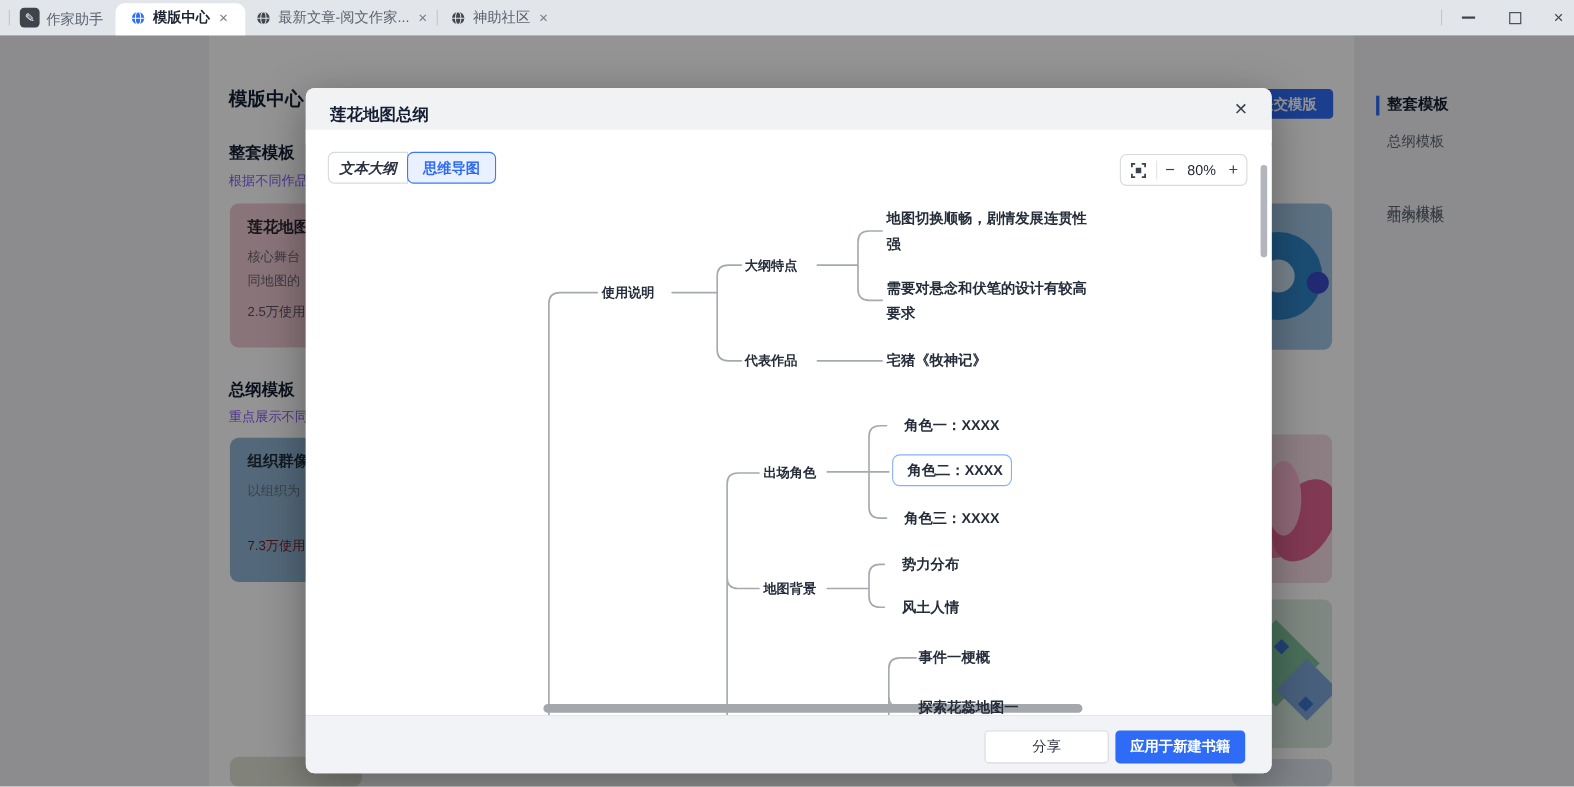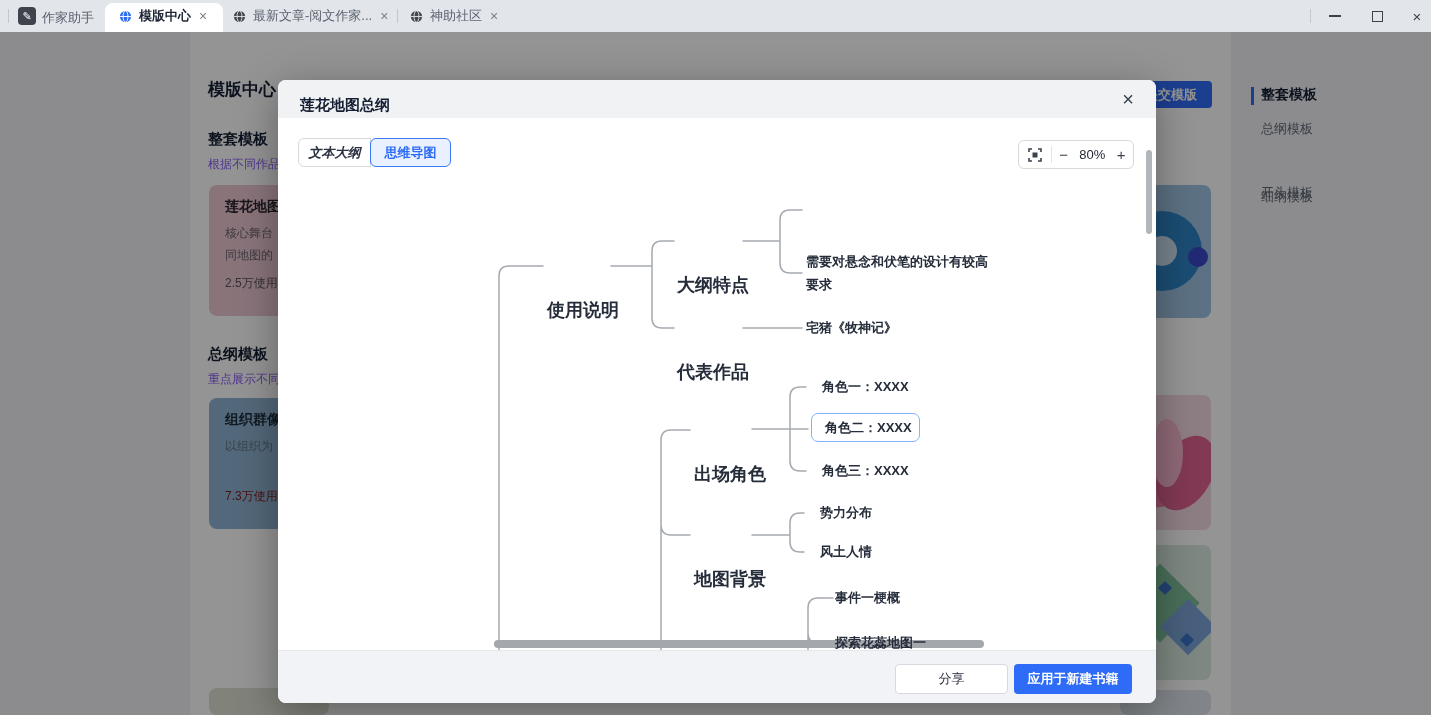--- a/index.html
+++ b/index.html
@@ -50,21 +50,21 @@
 
   
   .overlay { position:absolute; left:0; top:32px; width:1431px; height:683px;
     background:rgba(0,0,0,0.42); z-index:10; }
 
   
   .modal { position:absolute; left:278px; top:80px; width:878px; height:623px;
     background:#fff; border-radius:8px; z-index:20;
     box-shadow:0 10px 40px rgba(0,0,0,0.35); }
   .modal-header { position:absolute; left:0; top:0; width:878px; height:53px;
-    background:#f0f2f4; border-bottom:2px solid #4d7c0f; border-radius:8px 8px 0 0;
+    background:#f0f2f4; border-bottom:4px solid #4d7c0f; border-radius:8px 8px 0 0;
     display:flex; align-items:center; }
   .modal-title { margin-left:22px; font-size:15px; font-weight:700; color:#141f33; }
   .modal-close { position:absolute; right:22px; top:7px; font-size:20px; color:#3a4150;
     background:none; border:none; line-height:24px; cursor:pointer; }
   .modal-body { position:absolute; left:0; top:38px; width:878px; height:532px;
     background:#fff; overflow:hidden; }
   .seg { position:absolute; left:20px; top:20px; height:29px; display:flex; }
   .seg-btn { height:29px; font-size:13px; display:flex; align-items:center; justify-content:center; }
   .seg-off { width:73px; background:#fff; border:1px solid #d6d9de; border-radius:6px 0 0 6px;
     color:#2a3140; font-weight:600;font-style:italic; }
@@ -77,21 +77,21 @@
     background:none; border:none; }
   .z-div { width:1px; height:17px; background:#e2e4e8; }
   .z-btn { background:none; border:none; font-size:15px; color:#3c434e; width:24px; }
   .z-val { font-size:13px; color:#1f2430; width:34px; text-align:center; }
   .vthumb { position:absolute; left:868px; top:32px; width:6px; height:84px;
     background:#b2b6bc; border-radius:3px; }
   .hthumb { position:absolute; left:216px; top:522px; width:490px; height:8px;
     background:#a4a7ac; border-radius:4px; z-index:3; }
   .mindmap { position:absolute; left:0; top:0; width:878px; height:532px; }
   .mm-node { position:absolute; font-weight:700; color:#252c3a; white-space:nowrap; z-index:4; }
-  .mm-branch { font-size:18px; height:20px; line-height:20px;margin-top:44px; }
+  .mm-branch { font-size:12px; height:20px; line-height:20px; }
   .mm-leaf { font-size:13px; height:18px; line-height:18px; }
   .mm-wrap { position:absolute; width:186px; font-size:13px; font-weight:700;
     color:#252c3a; line-height:23px; z-index:4; }
   .mm-selected { position:absolute; left:533px; top:295px; width:109px; height:29px;
     background:#fff; border:1.5px solid #85b0f7; border-radius:7px; z-index:4;
     display:flex; align-items:center; padding-left:13px;
     font-size:13px; font-weight:700; color:#252c3a; }
   .modal-footer { position:absolute; left:0; bottom:0; width:878px; height:53px;
     background:#f2f3f6; border-top:1px solid #e5e7ea; border-radius:0 0 8px 8px; }
   .share-btn { position:absolute; left:617px; top:13px; width:113px; height:30px;
@@ -258,20 +258,21 @@
           <path d="M474,311 L530,311 M528,269 L522,269 Q512,269 512,279 L512,343 Q512,353 522,353 L528,353"></path>
           <path d="M474,417 L512,417 M526,395 L522,395 Q512,395 512,405 L512,424 Q512,434 522,434 L526,434"></path>
           <path d="M555,480 L540,480 Q530,480 530,490 L530,515 Q530,525 540,525 L555,525 M530,515 L530,532"></path>
         </g>
       </svg>
 
       <div class="hthumb"></div>
 
       <div class="mm-node mm-branch" style="left:269px;top:138px;">使用说明</div>
       <div class="mm-node mm-branch" style="left:399px;top:113px;">大纲特点</div>
+      <div class="mm-wrap" style="left:528px;top:69px;">地图切换顺畅，剧情发展连贯性强</div>
       <div class="mm-wrap" style="left:528px;top:132px;">需要对悬念和伏笔的设计有较高要求</div>
       <div class="mm-node mm-branch" style="left:399px;top:200px;">代表作品</div>
       <div class="mm-node mm-leaf" style="left:528px;top:201px;">宅猪《牧神记》</div>
       <div class="mm-node mm-branch" style="left:416px;top:302px;">出场角色</div>
       <div class="mm-node mm-leaf" style="left:544px;top:260px;">角色一：XXXX</div>
       <div class="mm-selected">角色二：XXXX</div>
       <div class="mm-node mm-leaf" style="left:544px;top:344px;">角色三：XXXX</div>
       <div class="mm-node mm-branch" style="left:416px;top:407px;">地图背景</div>
       <div class="mm-node mm-leaf" style="left:542px;top:386px;">势力分布</div>
       <div class="mm-node mm-leaf" style="left:542px;top:425px;">风土人情</div>

